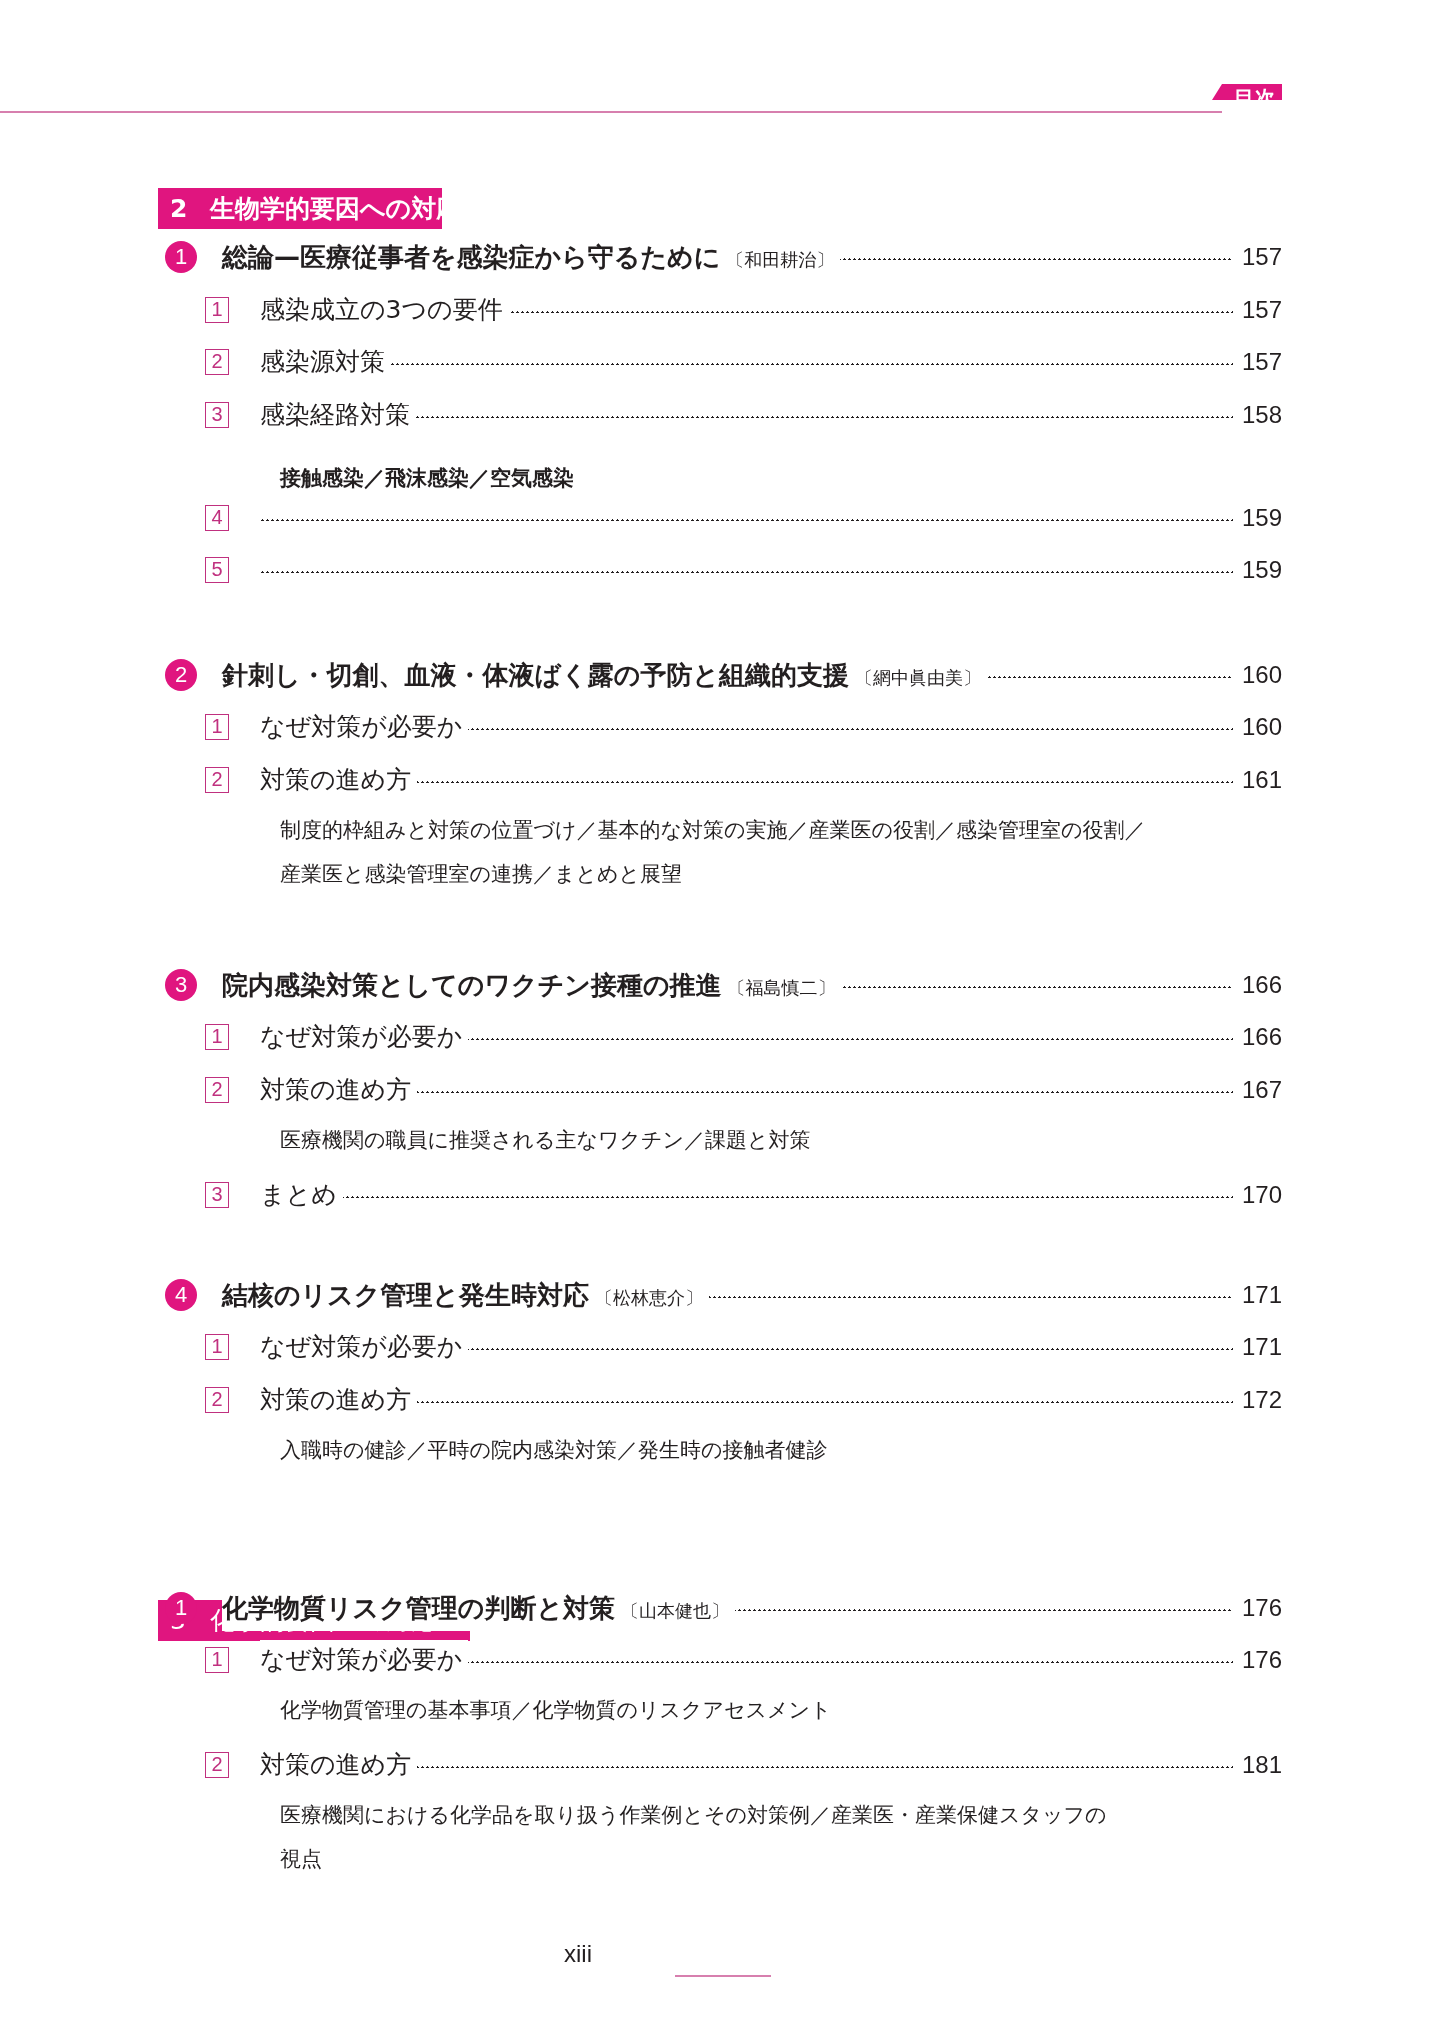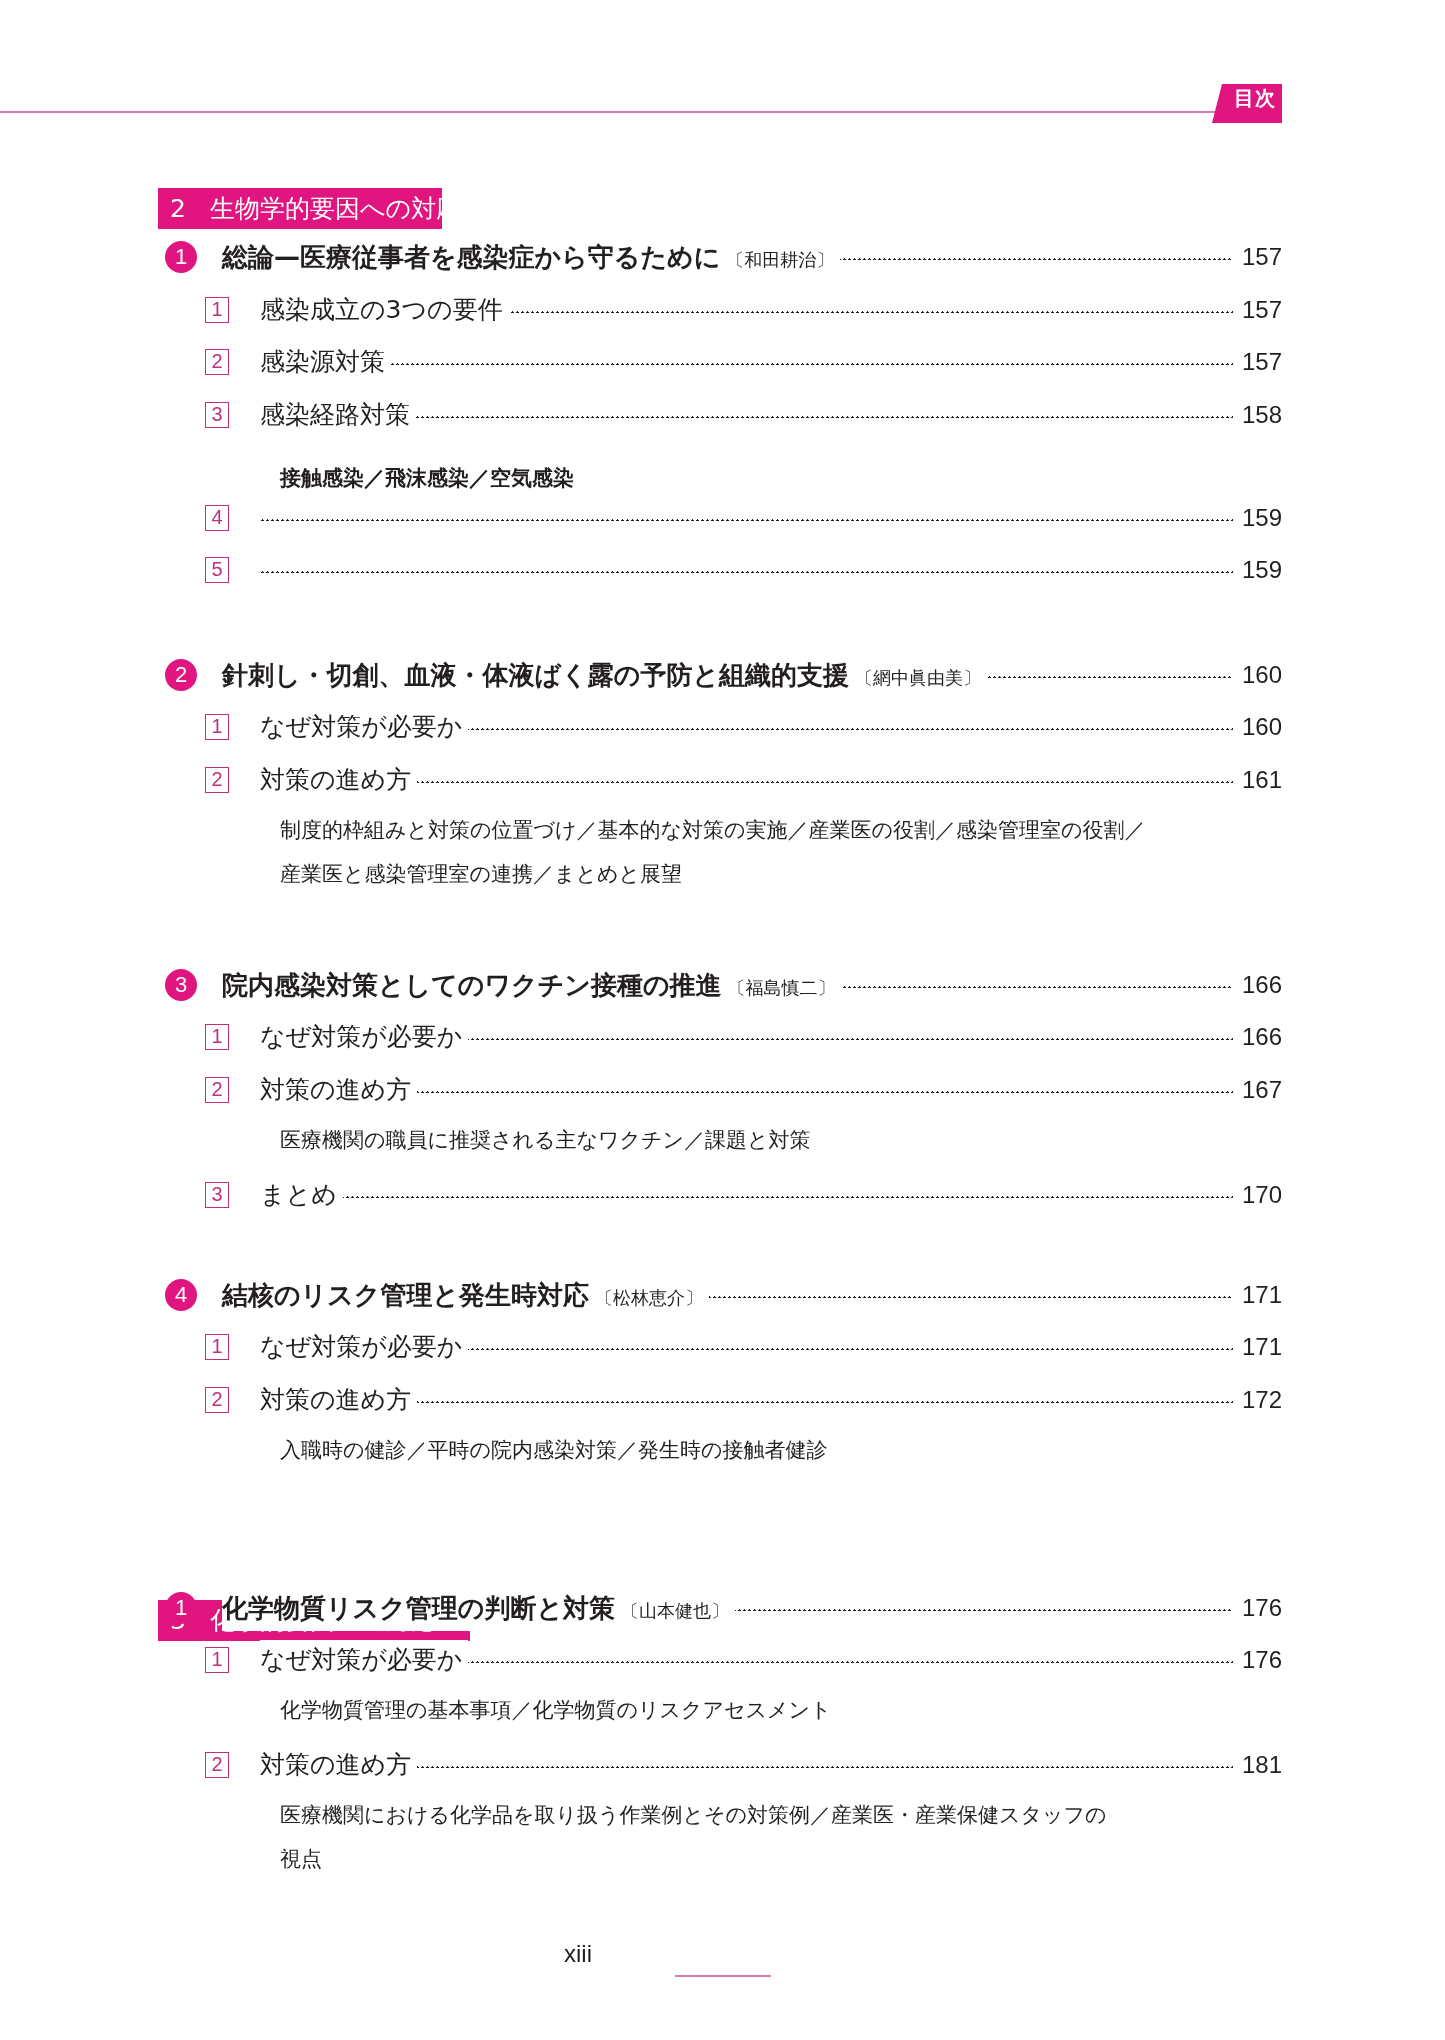--- a/index.html
+++ b/index.html
@@ -6,21 +6,21 @@
     body {
       width: 1445px; height: 2040px; position: relative; overflow: hidden;
       font-family: "DejaVu Sans", "Liberation Sans", sans-serif;
       color: #231f20;
     }
     .header-rule {
       position: absolute; left: 0; top: 111px; width: 1222px; height: 2px;
       background: #d77fae;
     }
     .header-badge {
-      position: absolute; left: 1212px; top: 84px; width: 70px; height: 39px;
+      position: absolute; left: 1212px; top: 84px; width: 70px; height: 16px;
       background: #e0157f;
       clip-path: polygon(10px 0, 100% 0, 100% 100%, 0 100%);
       color: #fff; font-weight: bold; font-size: 20px; line-height: 29px;
       text-align: right; padding-right: 6px; box-sizing: border-box;
       letter-spacing: 1px;
     }
     .section-band {
       position: absolute; left: 158px; height: 41px;
       background: #e0157f; color: #fff;
       font-size: 25px; line-height: 41px; padding: 0 12px 0 12px;
@@ -79,21 +79,21 @@
       background: #d77fae;
     }
   </style>
 </head>
 <body>
 
 <div class="header-rule"></div>
 <div class="header-badge">目次</div>
 
 <div id="toc">
-    <div class="section-band" style="top: 188px; width: 284px;"><span class="num">2</span><span>生物学的要因への対応</span></div>
+    <div class="section-band" style="top: 188px; width: 284px; font-weight: bold;"><span class="num">2</span><span>生物学的要因への対応</span></div>
     <div class="row chapter" style="top: 237px;">
       <span class="circle">1</span>
       <span class="leader" style="left: 222px;"></span>
       <span class="title"><span>総論—医療従事者を感染症から守るために</span><span class="author">〔和田耕治〕</span></span>
       <span class="page">157</span>
     </div>
     <div class="row sub" style="top: 290px;">
       <span class="box">1</span>
       <span class="leader" style="left: 260px;"></span>
       <span class="title">感染成立の3つの要件</span>

